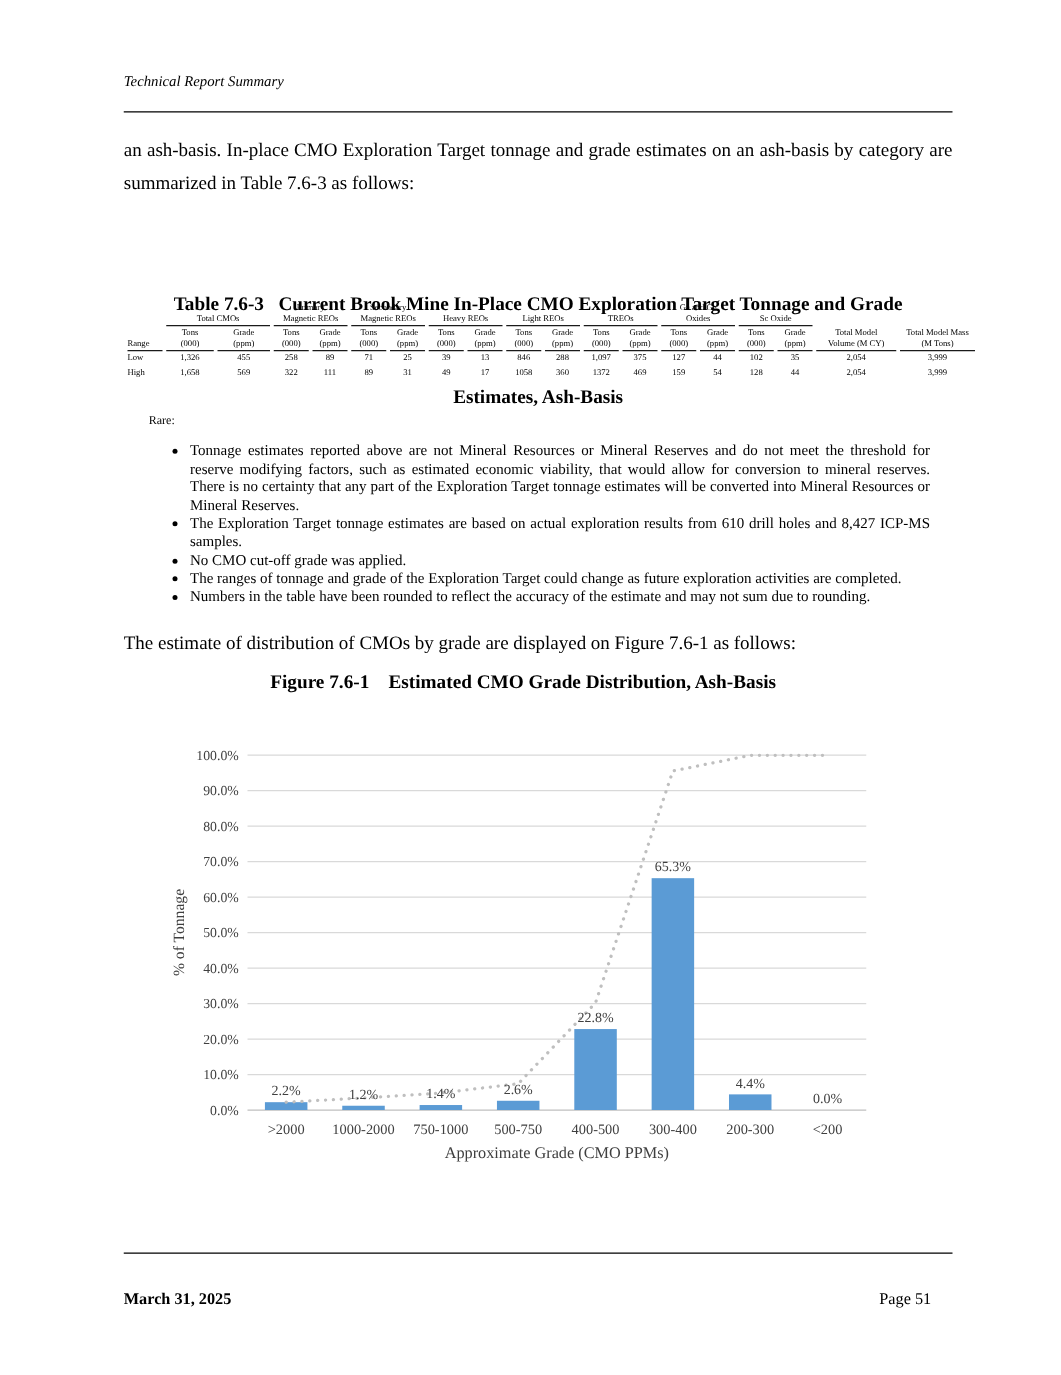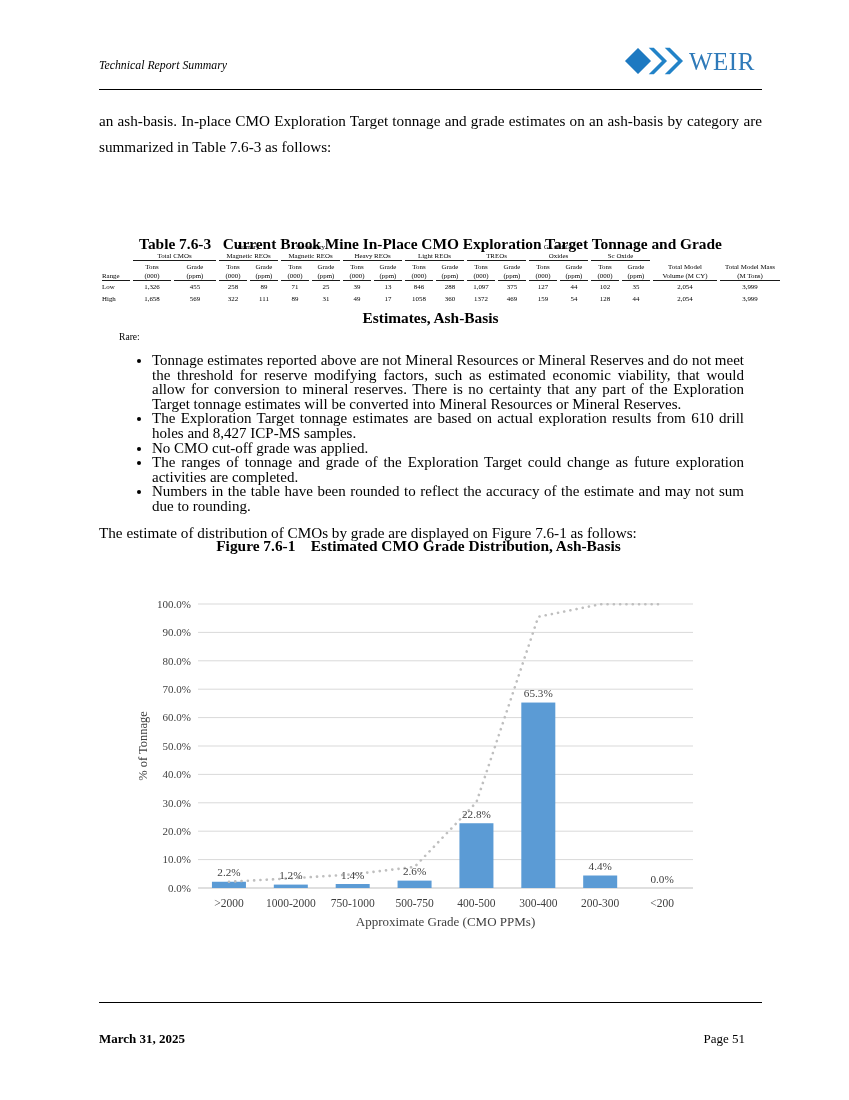--- a/index.html
+++ b/index.html
@@ -28,47 +28,39 @@
                     table-layout:fixed; font-size:6.9px; line-height:1.15; }
   table.datatable td { padding:0; text-align:center; vertical-align:bottom; overflow:visible; white-space:nowrap; }
   table.datatable td.u { border-bottom:1px solid #1a1a1a; }
   table.datatable tr.hrow td { height:9.5px; }
   table.datatable tr.drow td { height:12px; vertical-align:middle; }
   table.datatable td.rcol { text-align:left; }
 
   
   .notes-label { left:119px; top:331px; font-size:9.6px; }
   .notes { left:136px; top:353px; width:608px; }
-  .notes ul { margin:0; padding-left:16px; font-size:15px; line-height:14.6px; text-align:justify; }
+  .notes ul { margin:0; padding-left:16px; font-size:12px; line-height:14.6px; text-align:justify; }
   .notes li { margin:0; padding:0; }
 
   
   .footer-rule { left:99px; top:1002px; width:663px; border-top:1.2px solid #000; height:0; }
   .footer-date { left:99px; top:1031px; font-size:13px;font-weight:bold; }
   .footer-page { left:99px; top:1031px; width:646px; text-align:right; font-size:13px; }
 
   .chart-layer { left:0; top:0; }
 </style>
 </head>
 <body>
 
 <div class="page">
 
   <div class="abs hdr">
     <div>Technical Report Summary</div>
   </div>
 
-  <div class="abs logo">
-    <svg width="64" height="32" viewBox="0 0 64 32">
-      <polygon points="14,2 28,16 14,30 0,16" fill="#1D79C1" stroke="#ffffff" stroke-width="1.4"></polygon>
-      <polygon points="23,2 30,2 44,16 30,30 23,30 37,16" fill="#2283C8" stroke="#ffffff" stroke-width="1.4"></polygon>
-      <polygon points="39,2 46,2 60,16 46,30 39,30 53,16" fill="#2283C8" stroke="#ffffff" stroke-width="1.4"></polygon>
-    </svg>
-    <span class="logo-text">WEIR</span>
-  </div>
 
   <div class="abs hdr-rule"></div>
 
   <div class="abs para justify" style="top:108px;">an ash-basis.  In-place CMO Exploration Target tonnage and grade estimates on an ash-basis by category are summarized in Table 7.6-3 as follows:</div>
 
   <div class="abs tbl-title">
     <div>Table 7.6-3   Current Brook Mine In-Place CMO Exploration Target Tonnage and Grade</div>
     <div>Estimates, Ash-Basis</div>
   </div>
 
@@ -212,21 +204,21 @@
   <div class="abs notes">
     <ul>
       <li>Tonnage estimates reported above are not Mineral Resources or Mineral Reserves and do not meet the threshold for reserve modifying factors, such as estimated economic viability, that would allow for conversion to mineral reserves. There is no certainty that any part of the Exploration Target tonnage estimates will be converted into Mineral Resources or Mineral Reserves.</li>
       <li>The Exploration Target tonnage estimates are based on actual exploration results from 610 drill holes and 8,427 ICP-MS samples.</li>
       <li>No CMO cut-off grade was applied.</li>
       <li>The ranges of tonnage and grade of the Exploration Target could change as future exploration activities are completed.</li>
       <li>Numbers in the table have been rounded to reflect the accuracy of the estimate and may not sum due to rounding.</li>
     </ul>
   </div>
 
-  <div class="abs para" style="top:520px; width:680px;">The estimate of distribution of CMOs by grade are displayed on Figure 7.6-1 as follows:</div>
+  <div class="abs para" style="top:502px; width:680px;">The estimate of distribution of CMOs by grade are displayed on Figure 7.6-1 as follows:</div>
   <div class="abs fig-title">Figure 7.6-1    Estimated CMO Grade Distribution, Ash-Basis</div>
 
   <svg id="chart-svg" class="abs chart-layer" width="849" height="1100" viewBox="0 0 849 1100">
       <line x1="198" x2="693" y1="888" y2="888" stroke="#BFBFBF" stroke-width="1"></line>
       <text x="191" y="891.8" font-size="11" text-anchor="end" fill="#3F3F3F" font-family="&quot;Liberation Serif&quot;,&quot;DejaVu Serif&quot;,serif">0.0%</text>
       <line x1="198" x2="693" y1="859.6" y2="859.6" stroke="#D9D9D9" stroke-width="1"></line>
       <text x="191" y="863.4" font-size="11" text-anchor="end" fill="#3F3F3F" font-family="&quot;Liberation Serif&quot;,&quot;DejaVu Serif&quot;,serif">10.0%</text>
       <line x1="198" x2="693" y1="831.2" y2="831.2" stroke="#D9D9D9" stroke-width="1"></line>
       <text x="191" y="835" font-size="11" text-anchor="end" fill="#3F3F3F" font-family="&quot;Liberation Serif&quot;,&quot;DejaVu Serif&quot;,serif">20.0%</text>
       <line x1="198" x2="693" y1="802.8" y2="802.8" stroke="#D9D9D9" stroke-width="1"></line>

